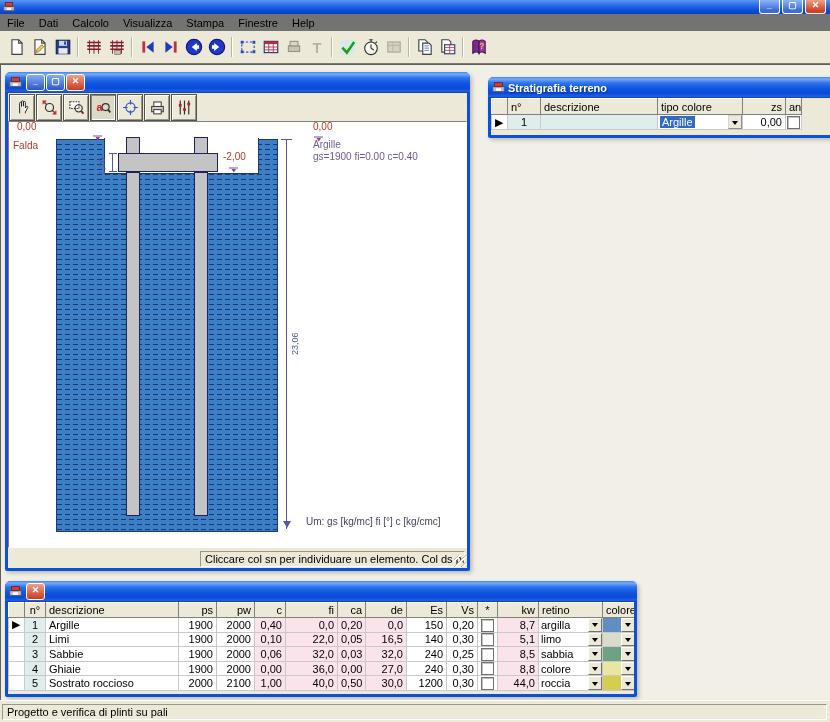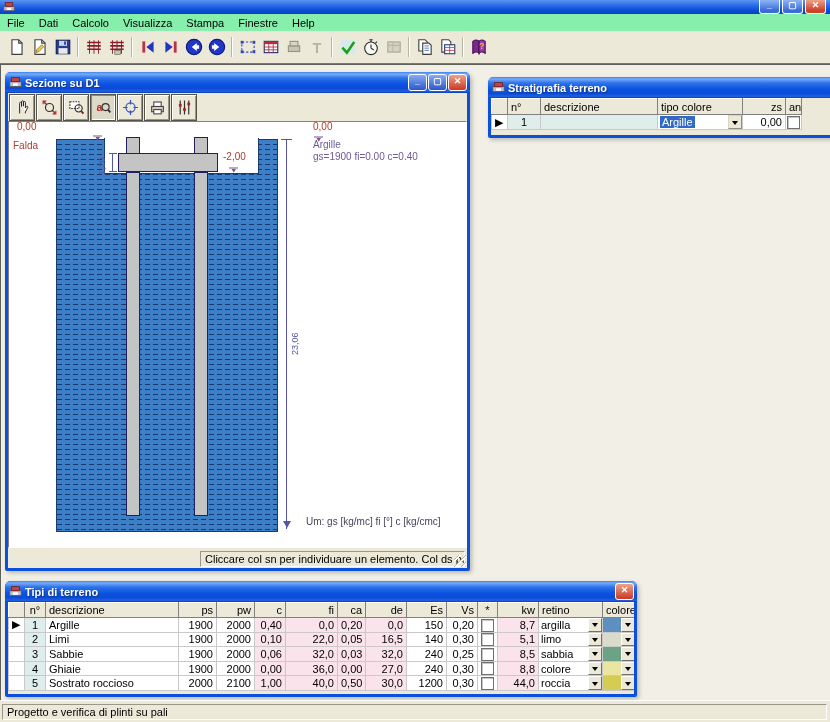--- a/index.html
+++ b/index.html
@@ -9,21 +9,21 @@
   .mtb{position:absolute;left:0;top:0;width:830px;height:14px;overflow:hidden;
        background:linear-gradient(180deg,#5A96F2 0%,#2E6FE8 35%,#0C50DC 70%,#0A42BE 100%);
        display:flex;align-items:center;color:#fff;font-weight:bold;}
   .mtb .ttext{margin-left:18px;margin-top:-2px;white-space:nowrap;text-shadow:1px 1px 1px #123a8c;}
   .appico{position:absolute;left:3px;top:1px;}
   .capbtns{position:absolute;right:4px;top:0;display:flex;}
   .cbtn{width:19px;height:13px;margin-left:2px;border:1px solid #fff;border-radius:0 0 3px 3px;border-top:none;
         background:linear-gradient(180deg,#8FB4F6,#3A6CD8 80%);color:#fff;font-size:9px;line-height:11px;
         text-align:center;font-weight:bold;}
   .cbtn.close{background:linear-gradient(180deg,#F0A088,#CE4228 80%);}
-  .menubar{position:absolute;left:0;top:14px;width:830px;height:17px;background:#86efac;
+  .menubar{position:absolute;left:0;top:14px;width:830px;height:17px;background:#737373;
            display:flex;align-items:center;}
   .mitem{padding:1px 7px;}
   .toolbar{position:absolute;left:0;top:31px;width:830px;height:31px;background:#ECE9D8;
            display:flex;align-items:center;padding-left:5px;box-sizing:border-box;}
   .tbtn{width:23px;height:23px;display:flex;align-items:center;justify-content:center;}
   .tbtn svg{width:18px;height:18px;}
   .tbtn.dis svg{opacity:.95;}
   .tsep{width:0;height:20px;border-left:1px solid #b9b5a4;border-right:1px solid #fff;margin:0 3px;}
   .mdi{position:absolute;left:0;top:63px;width:830px;height:637px;background:#F2F0E6;
        border-top:1px solid #7d7a6e;box-shadow:inset 1px 1px 0 #60605a;box-sizing:border-box;}
@@ -265,21 +265,20 @@
 
   <div class="xpwin" style="left:5px;top:8px;width:465px;height:499px;">
     <div class="tb">
       <span class="ticon">
           <svg width="13" height="13" viewBox="0 0 16 16">
             <rect x="1" y="7" width="14" height="6" fill="#c0c0cc" stroke="#555"></rect>
             <rect x="3" y="2" width="10" height="5" fill="#c84040" stroke="#702020"></rect>
             <rect x="5" y="9" width="6" height="3" fill="#fff"></rect>
           </svg>
         </span>
-      <span class="ttl">Sezione su D1</span>
       <span class="wbtn">_</span>
       <span class="wbtn">▢</span>
       <span class="wbtn close">✕</span>
     </div>
     <div class="wbody">
       <div class="sez-tools">
         <div class="sbtn">
             <svg viewBox="0 0 16 16">
               <path d="M5.3 13.5V8.5M5.3 8.5V4a.9.9 0 011.8 0v3.2m0-.4V2.6a.9.9 0 011.8 0v4.2m0-.3V3.2a.9.9 0 011.8 0v5.3l1.1-1.4c.6-.7 1.7.1 1.1 1l-2.2 4.2v1.2" fill="#fff" stroke="#202020" stroke-width=".9"></path>
             </svg>
@@ -428,21 +427,20 @@
 
   <div class="xpwin" style="left:5px;top:517px;width:632px;height:116px;">
     <div class="tb">
       <span class="ticon">
           <svg width="13" height="13" viewBox="0 0 16 16">
             <rect x="1" y="7" width="14" height="6" fill="#c0c0cc" stroke="#555"></rect>
             <rect x="3" y="2" width="10" height="5" fill="#c84040" stroke="#702020"></rect>
             <rect x="5" y="9" width="6" height="3" fill="#fff"></rect>
           </svg>
         </span>
-      <span class="ttl">Tipi di terreno</span>
       <span class="wbtn close">✕</span>
     </div>
     <div class="wbody">
       <div id="tipi-table">
           <table class="grid tipigrid" style="width: 627px;">
             <colgroup>
               <col style="width: 16px;">
               <col style="width: 21px;">
               <col style="width: 133px;">
               <col style="width: 38px;">

